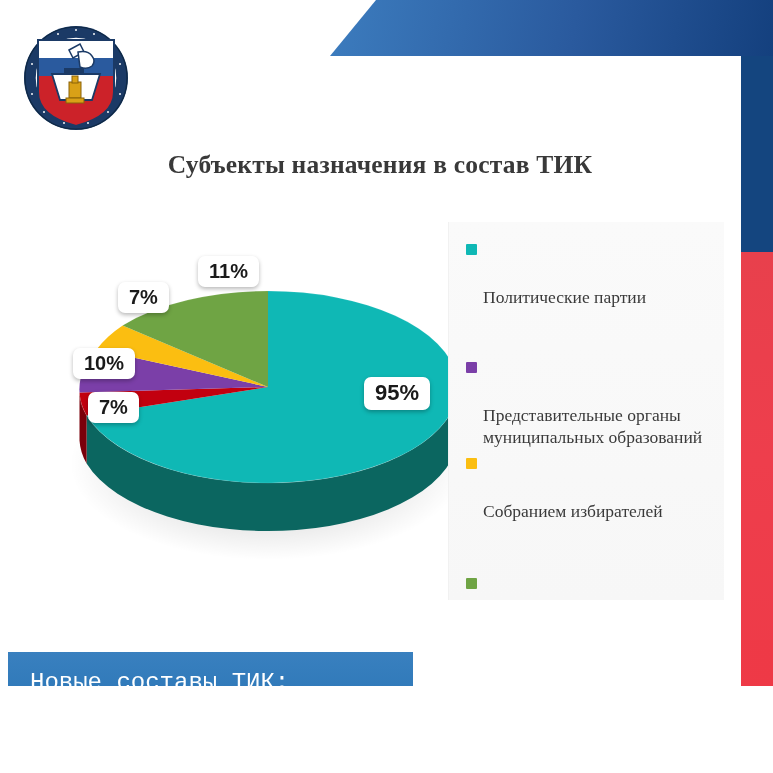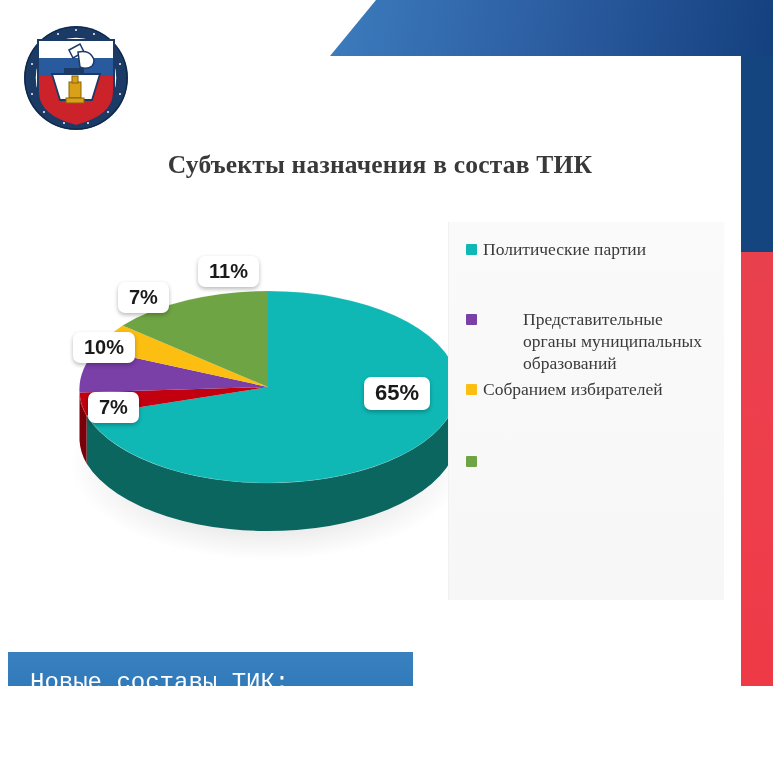--- a/index.html
+++ b/index.html
@@ -92,21 +92,21 @@
     font-family: "Liberation Sans", sans-serif;
     font-weight: bold;
     font-size: 20px;
     color: #1a1a1a;
     padding: 5px 11px 6px 11px;
     line-height: 1;
     white-space: nowrap;
   }
   #pct-0 { left: 306px; top: 145px; font-size: 22px; }
   #pct-1 { left: 30px;  top: 160px; }
-  #pct-2 { left: 15px;  top: 100px; }
+  #pct-2 { left: 15px;  top: 116px; }
   #pct-3 { left: 60px;  top: 50px; }
   #pct-4 { left: 140px; top: 24px; }
 
   
   #legend {
     position: absolute;
     top: 0; left: 400px;
     width: 276px; height: 378px;
     background: linear-gradient(180deg, #fafafa 0%, #f7f7f7 100%);
     box-shadow: inset 1px 0 0 #f1f1f1;
@@ -124,20 +124,21 @@
     flex: 0 0 11px;
     margin-top: 6px;
     margin-right: 6px;
     border-radius: 1px;
   }
   .legend-text {
     font-family: "Liberation Serif", serif;
     font-size: 17.5px;
     line-height: 22px;
     color: #3a3a3a;
+    margin-top: 48px;
   }
 
   
   #banner {
     position: absolute;
     left: 8px; top: 652px;
     width: 405px; height: 97px;
     background: linear-gradient(180deg, #3980BF 0%, #2E78B8 50%, #2A72B3 100%);
     box-sizing: border-box;
     padding: 13px 0 0 22px;
@@ -239,36 +240,36 @@
 
         <path d="M210 155 L21.5 160.4 A190 96 0 0 1 38.6 117.4 Z" fill="#7B3FA8"></path>
 
         <path d="M210 155 L38.6 117.4 A190 96 0 0 1 64.6 93.4 Z" fill="#FBBE11"></path>
 
         <path d="M210 155 L64.6 93.4 A190 96 0 0 1 210 59 Z" fill="#6FA444"></path>
 
         <ellipse cx="210" cy="155" rx="190" ry="96" fill="none" stroke="#ffffff" stroke-opacity="0.12" stroke-width="1"></ellipse>
       </svg>
 
-      <div class="pct-label" id="pct-0">65%</div>
+      <div class="pct-label" id="pct-0">95%</div>
       <div class="pct-label" id="pct-1">7%</div>
       <div class="pct-label" id="pct-2">10%</div>
       <div class="pct-label" id="pct-3">7%</div>
       <div class="pct-label" id="pct-4">11%</div>
     </div>
 
     <div id="legend">
 
       <div class="legend-item" style="margin-top:4px;">
         <span class="legend-swatch" style="background:#0FB8B5"></span>
         <span class="legend-text">Политические партии</span>
       </div>
 
 
-      <div class="legend-item" style="margin-top:48px;gap:40px;">
+      <div class="legend-item" style="margin-top:48px;">
         <span class="legend-swatch" style="background:#7B3FA8"></span>
         <span class="legend-text">Представительные органы муниципальных образований</span>
       </div>
 
       <div class="legend-item" style="margin-top:4px;">
         <span class="legend-swatch" style="background:#FBBE11"></span>
         <span class="legend-text">Собранием избирателей</span>
       </div>
 
       <div class="legend-item" style="margin-top:50px;">

